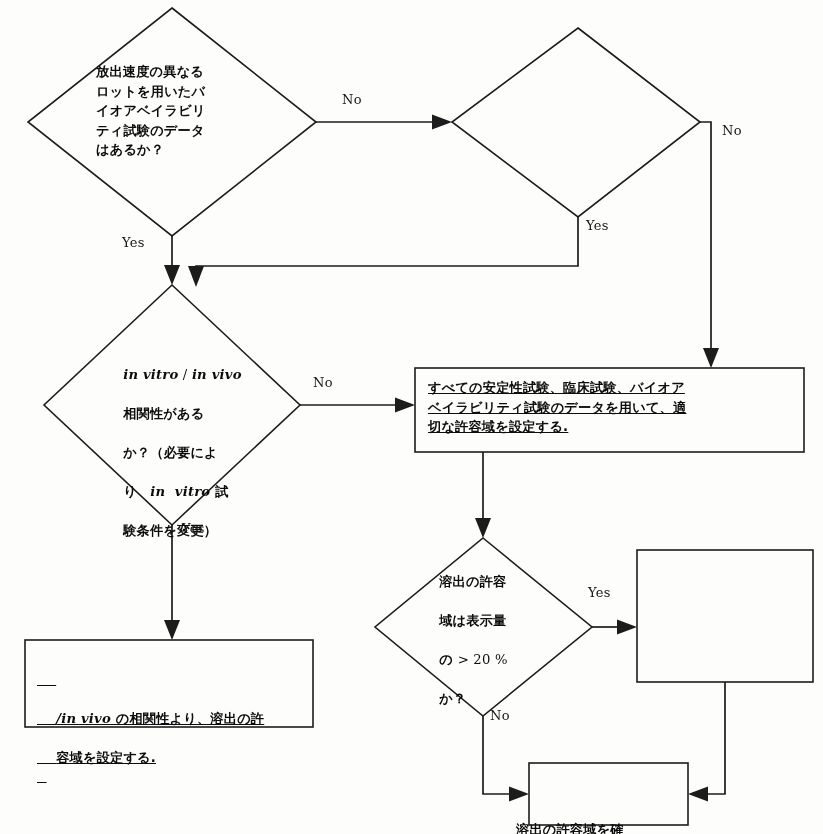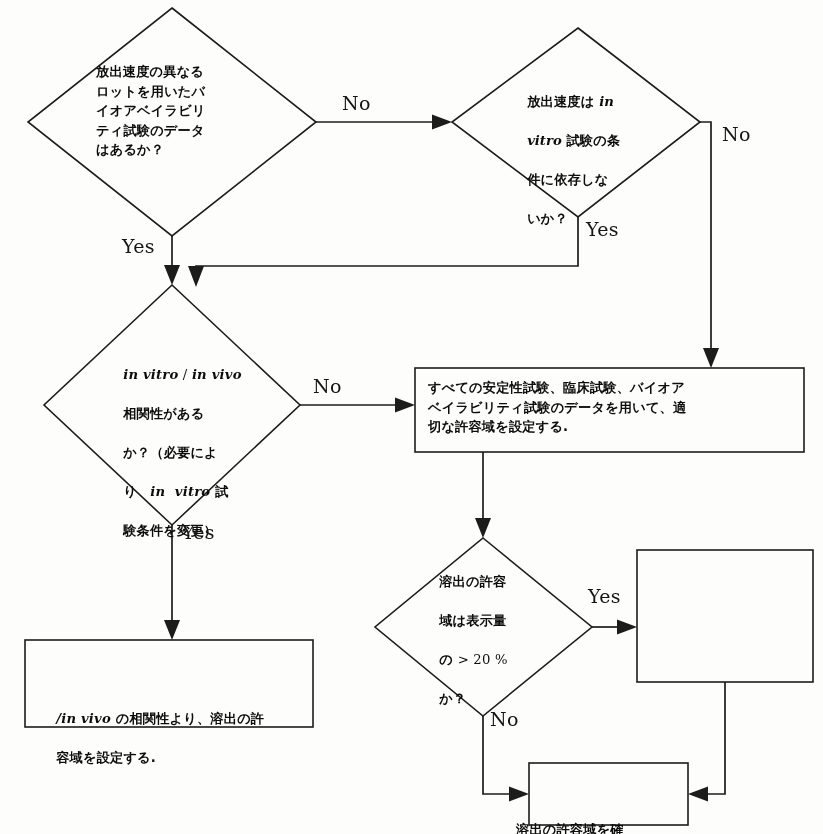--- a/index.html
+++ b/index.html
@@ -45,26 +45,27 @@
     line-height: 19.5px;
     letter-spacing: 0.2px;
     white-space: pre-wrap;
     font-weight: 600;
   }
   .diamond-text {
     text-align: left;
   }
   .box-text {
     text-align: left;
+    text-decoration: underline;
   }
   .edge-label {
     position: absolute;
     color: #151515;
     font-family: "DejaVu Serif", "Liberation Serif", serif;
-    font-size: 19px;
+    font-size: 13px;
     font-weight: 400;
     letter-spacing: 0.3px;
     white-space: nowrap;
   }
   .lat {
     font-family: "DejaVu Serif", "Liberation Serif", serif;
     font-style: italic;
     font-weight: 700;
     letter-spacing: 0;
   }
@@ -133,26 +134,20 @@
     <path class="conn" d="M725,682 L725,794 L702,794"></path>
     <polygon class="arrowhead" points="688,794 708,786.5 708,801.5"></polygon>
   </svg>
 
   <div class="node-text diamond-text" style="left:96px; top:62px; width:160px;">放出速度の異なる
 ロットを用いたバ
 イオアベイラビリ
 ティ試験のデータ
 はあるか？</div>
 
-  <div class="node-text diamond-text" style="left:508px; top:72px; width:150px;">
-    <span><span>放出速度は </span><span class="lat">in</span></span><br>
-    <span><span class="lat">vitro</span><span> 試験の条</span></span><br>
-    <span>件に依存しな</span><br>
-    <span>いか？</span>
-  </div>
 
   <div class="node-text diamond-text" style="left:104px; top:345px; width:152px;">
     <span><span class="lat-thin">in vitro</span><span class="num"> / </span><span class="lat-thin">in vivo</span></span><br>
     <span>相関性がある</span><br>
     <span>か？（必要によ</span><br>
     <span><span>り　</span><span class="lat-thin">in  vitro</span><span> 試</span></span><br>
     <span>験条件を変更）</span>
   </div>
 
   <div class="node-text diamond-text" style="left:420px; top:552px; width:116px;">

